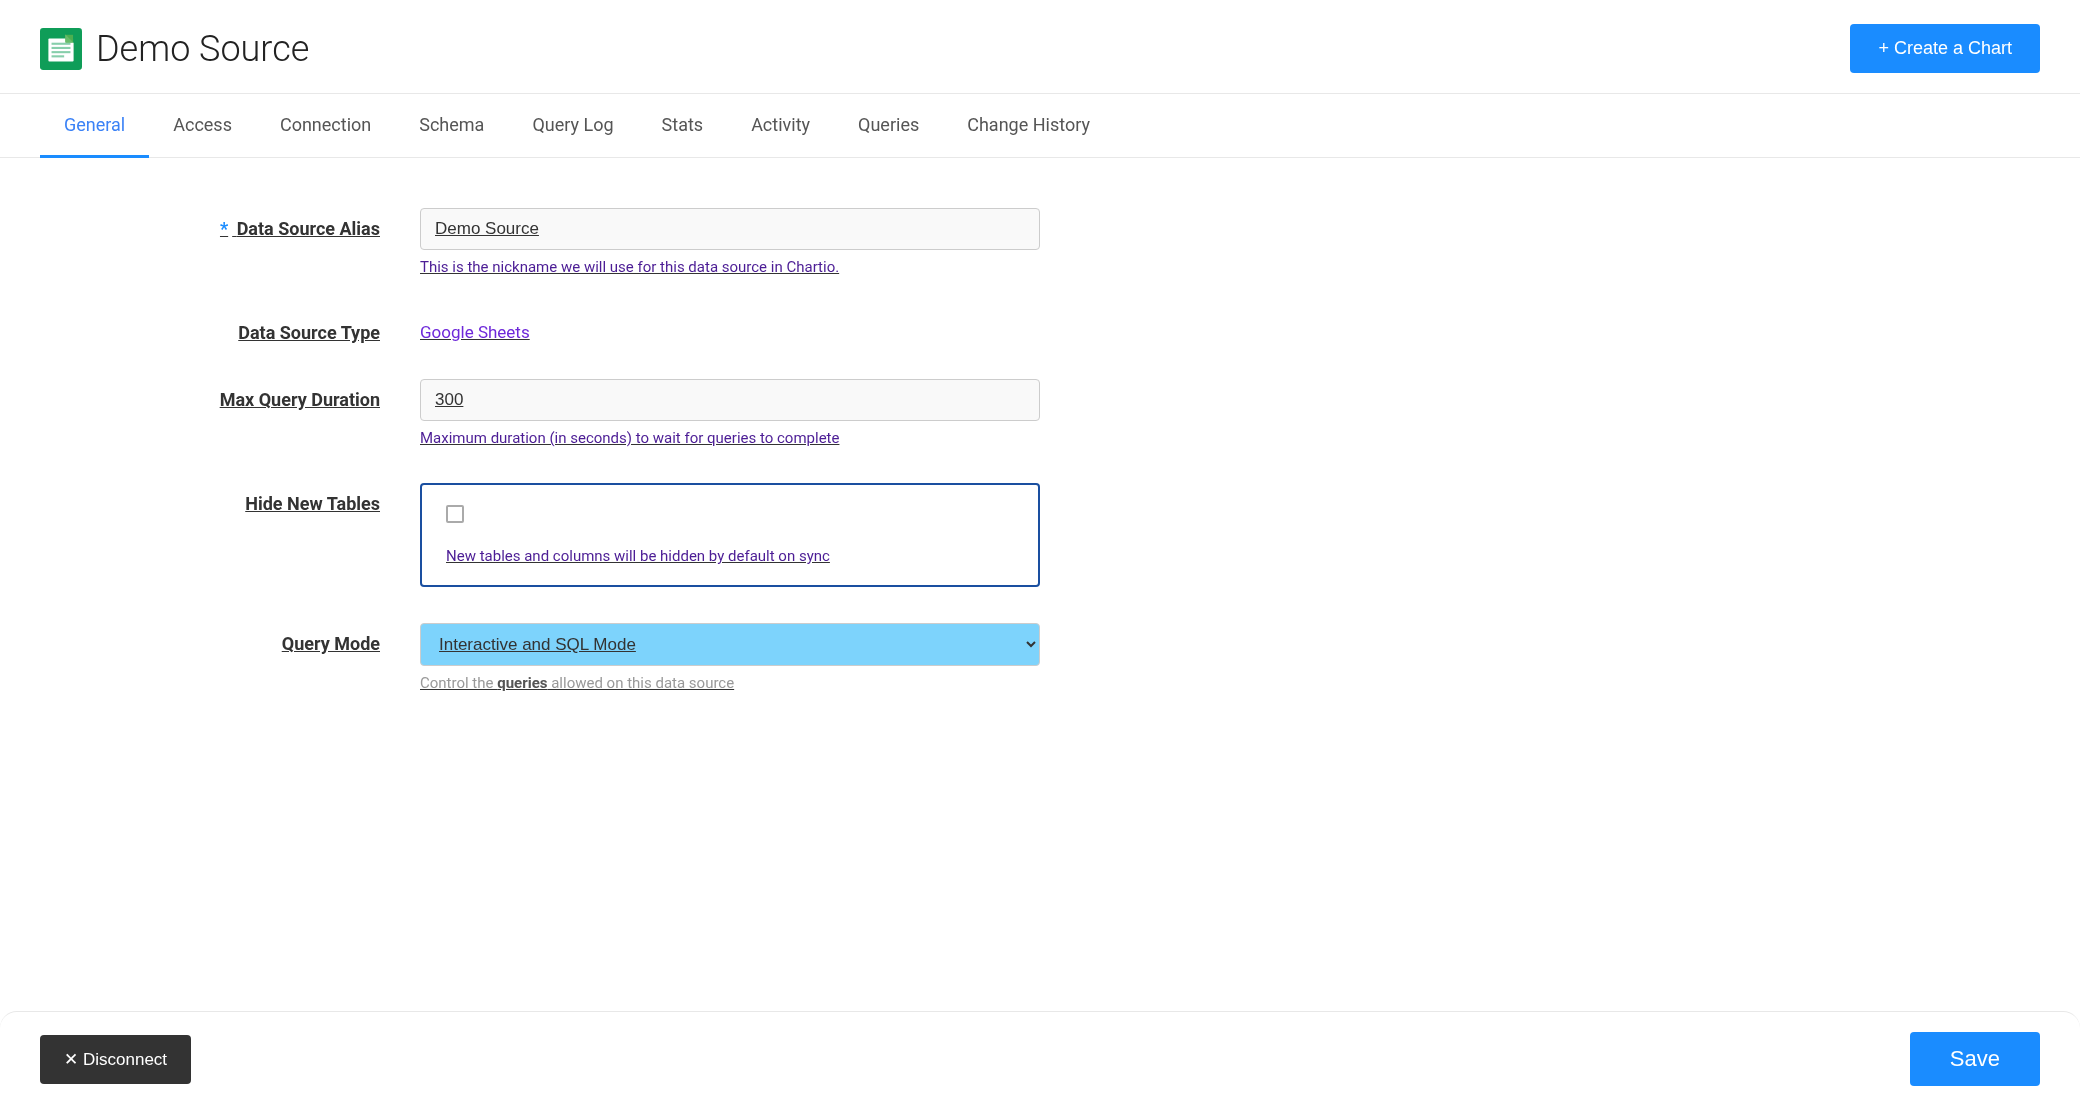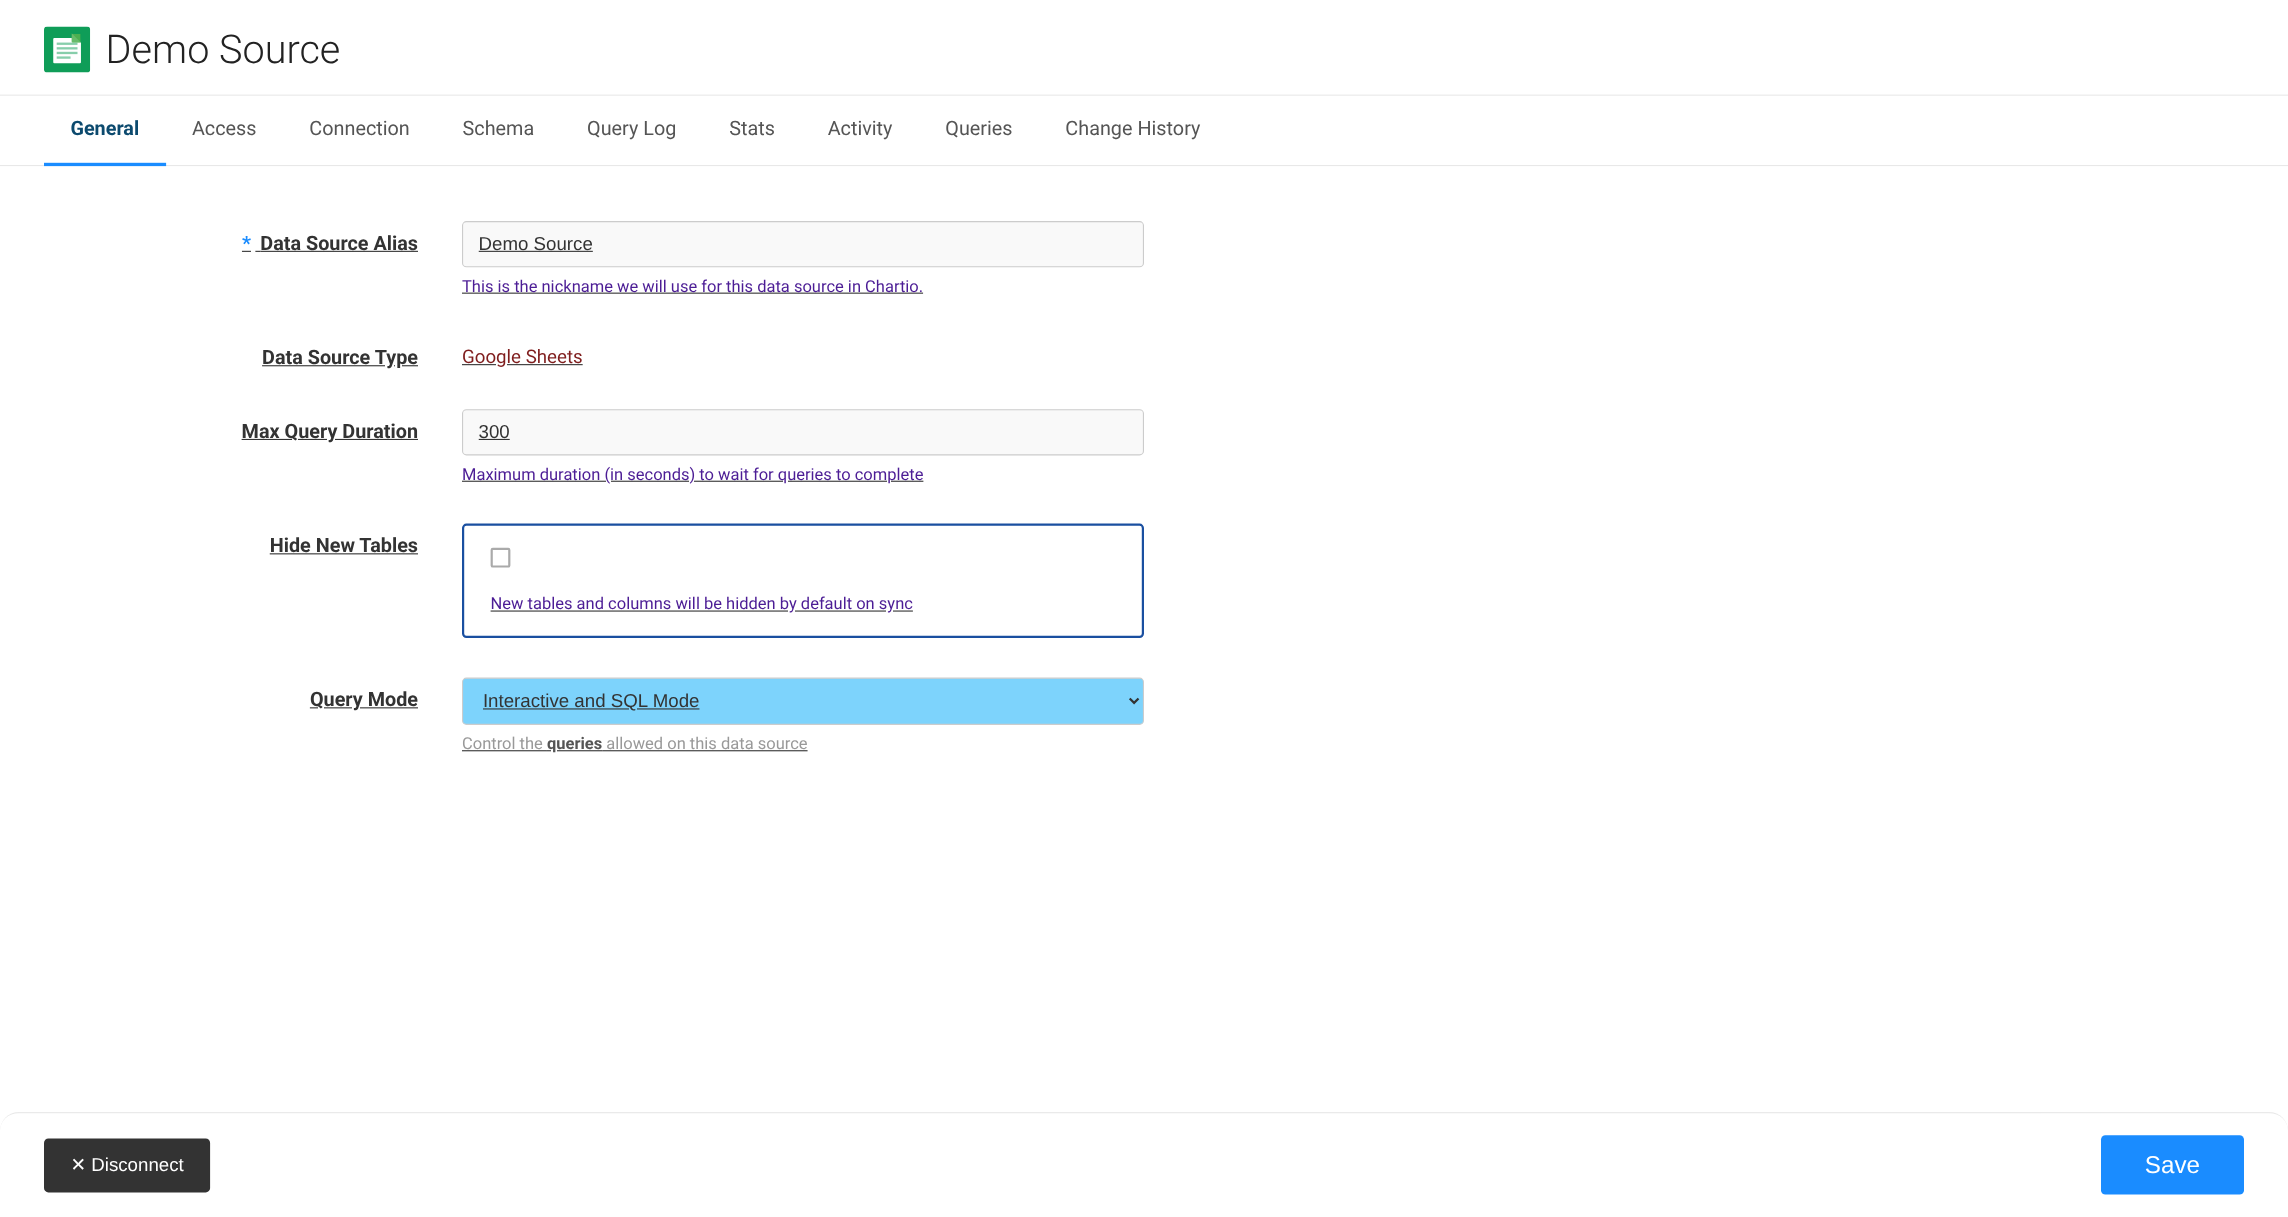--- a/index.html
+++ b/index.html
@@ -56,22 +56,22 @@
     .tab {
       padding: 20px 24px;
       font-size: 18px;
       color: #555;
       cursor: pointer;
       border-bottom: 3px solid transparent;
       margin-bottom: -1px;
       white-space: nowrap;
     }
     .tab.active {
-      color: #0c4a6e;
-      font-weight: 700;
+      color: #3b82f6;
+      font-weight: 400;
       border-bottom: 3px solid #1a8cff;
     }
 
     .main-content {
       padding: 50px 40px 100px 40px;
       max-width: 1200px;
     }
 
     .form-section {
       display: flex;
@@ -122,21 +122,21 @@
       outline: none;
     }
 
     .form-hint {
       font-size: 15px;
       color: #4c1d95;
     }
 
     .form-value {
       font-size: 17px;
-      color: #7f1d1d;
+      color: #6d28d9;
       padding-top: 10px;
     }
 
     .hide-new-tables-box {
       border: 2px solid #1a4fa0;
       border-radius: 4px;
       padding: 20px 24px;
       display: flex;
       flex-direction: column;
       gap: 24px;
@@ -238,20 +238,21 @@
       <rect x="11" y="14" width="18" height="2" fill="#0F9D58" opacity="0.5"></rect>
       <rect x="11" y="18" width="18" height="2" fill="#0F9D58" opacity="0.5"></rect>
       <rect x="11" y="22" width="18" height="2" fill="#0F9D58" opacity="0.5"></rect>
       <rect x="11" y="26" width="12" height="2" fill="#0F9D58" opacity="0.5"></rect>
       <rect x="24" y="6" width="8" height="8" rx="1" fill="#4CAF50"></rect>
       <path d="M24 6 L32 6 L32 14" fill="none" stroke="#0F9D58" stroke-width="1"></path>
       <path d="M24 6 L24 14 L32 14" fill="#81C784" opacity="0.5"></path>
     </svg>
     <h1 class="page-title">Demo Source</h1>
   </div>
+  <button class="create-chart-btn">+ Create a Chart</button>
 </div>
 
 <nav class="tabs">
   <div class="tab active">General</div>
   <div class="tab">Access</div>
   <div class="tab">Connection</div>
   <div class="tab">Schema</div>
   <div class="tab">Query Log</div>
   <div class="tab">Stats</div>
   <div class="tab">Activity</div>

